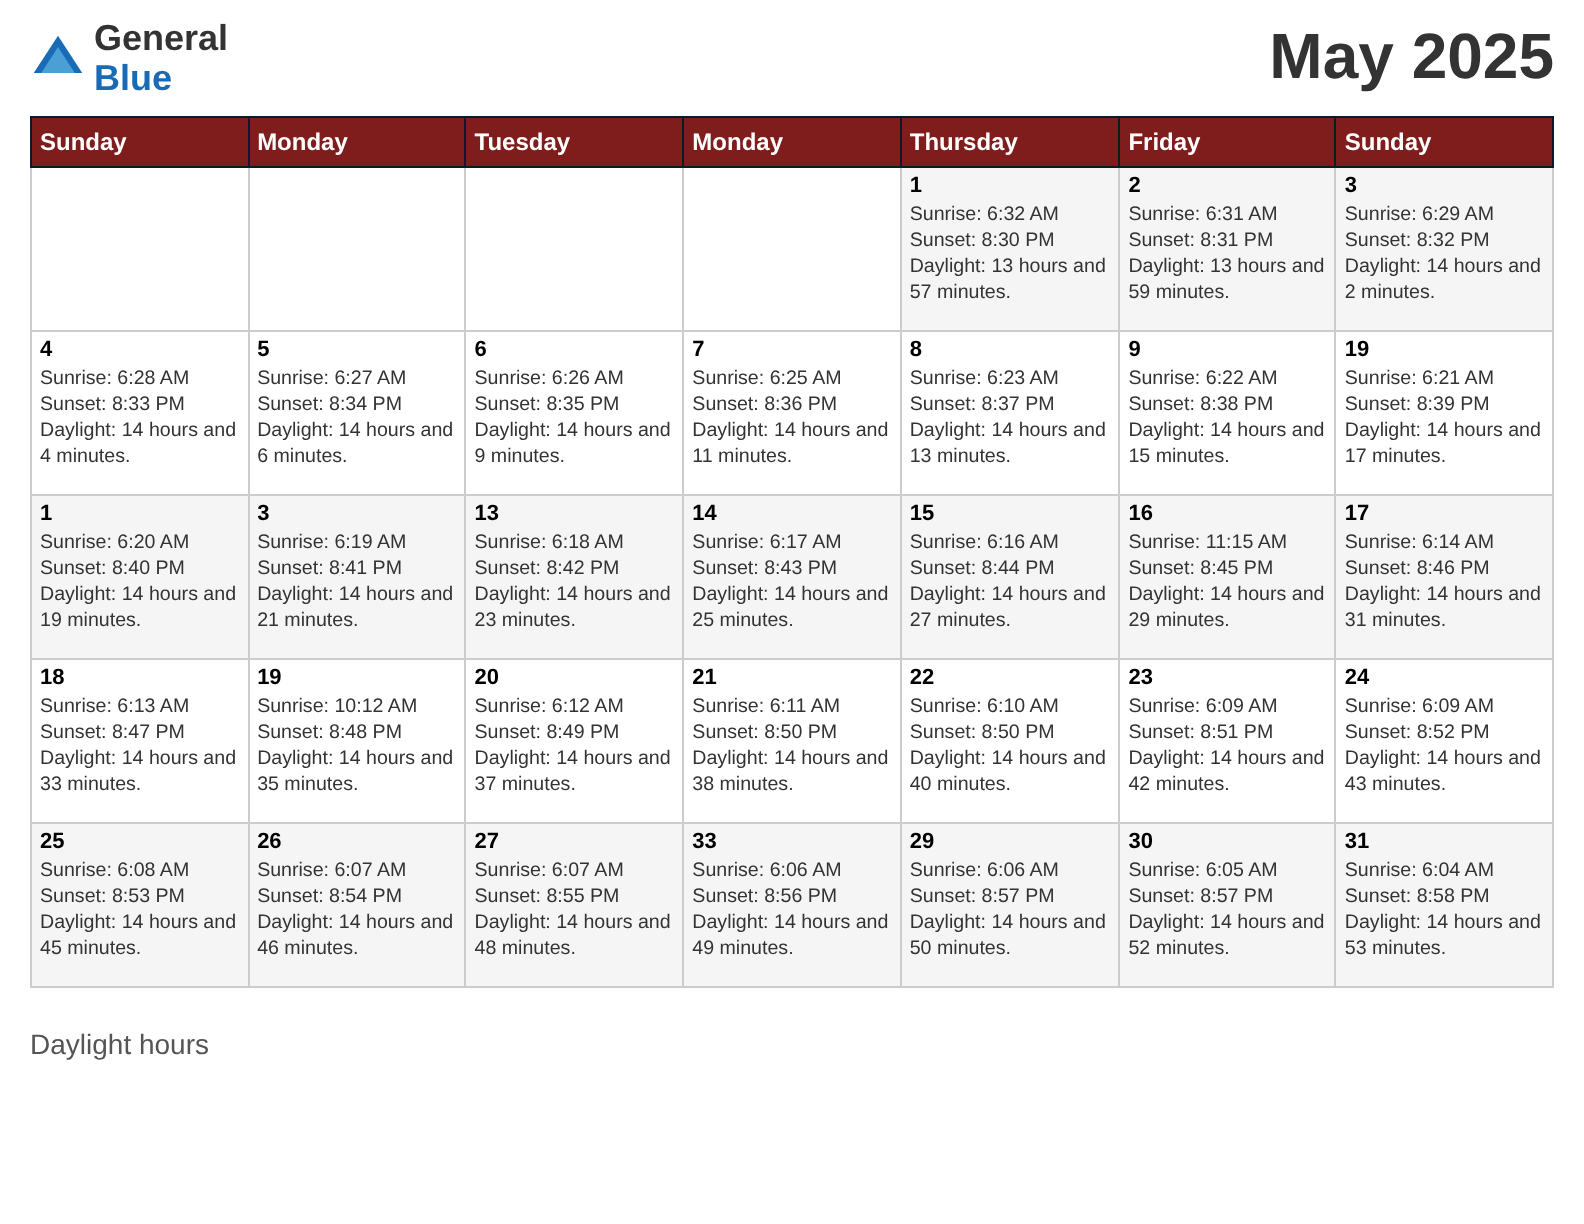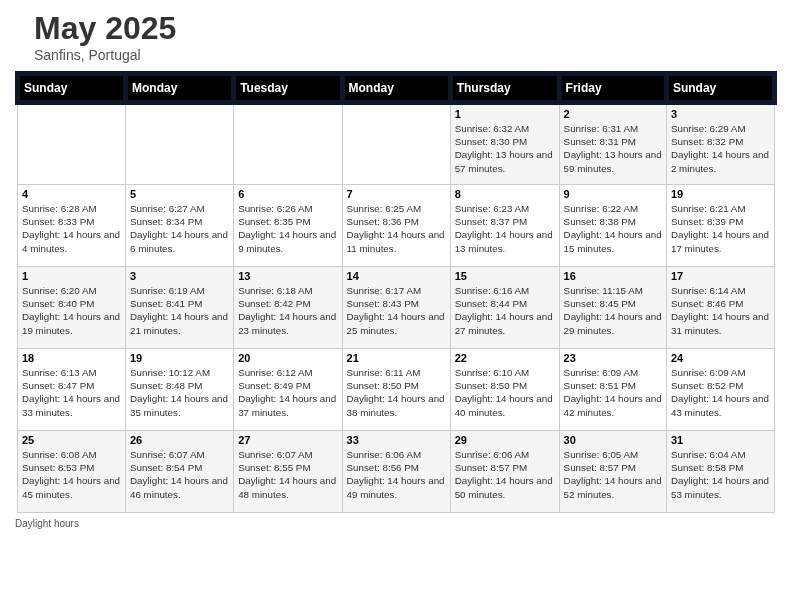--- a/index.html
+++ b/index.html
@@ -39,44 +39,45 @@
     .logo-blue {
       font-size: 18px;
       font-weight: bold;
       color: #1a6bb5;
     }
     .logo-icon {
       width: 28px;
       height: 28px;
     }
     .title-section {
+      text-align: right;
       margin-left: 19px;
     }
     .month-title {
       font-size: 32px;
       font-weight: bold;
       color: #333;
     }
     .location {
       font-size: 14px;
       color: #555;
     }
     .calendar {
       width: 100%;
       border-collapse: collapse;
       font-size: 10.5px;
     }
     .calendar th {
-      background: #000000;
+      background: #7f1d1d;
       color: white;
       padding: 5px 4px;
       text-align: left;
       font-size: 12px;
       font-weight: bold;
-      border: 5px solid #0f172a;
+      border: 1px solid #0f172a;
     }
     .calendar td {
       border: 1px solid #ccc;
       padding: 3px 4px;
       vertical-align: top;
       width: 113px;
       height: 82px;
       background: #fff;
     }
     .calendar tr:nth-child(odd) td {
@@ -93,33 +94,42 @@
     }
     .day-info {
       font-size: 9.8px;
       color: #333;
       line-height: 1.35;
     }
     .empty-cell {
       background: #fff !important;
     }
     .footer {
-      margin-top: 5px;
-      font-size: 10px;
+      margin-top: 20px;
+      font-size: 14px;
       color: #555;
     }
   </style>
 </head>
 <body>
 
 <div class="page">
   <div class="header">
+    <div class="logo">
+      <svg class="logo-icon" viewBox="0 0 30 30">
+        <polygon points="15,2 28,22 2,22" fill="#1a6bb5"></polygon>
+        <polygon points="15,8 24,22 6,22" fill="#4a9fd4"></polygon>
+      </svg>
+      <div class="logo-text">
+        <span class="logo-general">General</span>
+        <span class="logo-blue">Blue</span>
+      </div>
+    </div>
     <div class="title-section">
       <div class="month-title">May 2025</div>
-      <div class="location">Sanfins, Portugal</div>
     </div>
   </div>
 
   <table class="calendar">
     <thead>
       <tr>
         <th>Sunday</th>
         <th>Monday</th>
         <th>Tuesday</th>
         <th>Monday</th>

